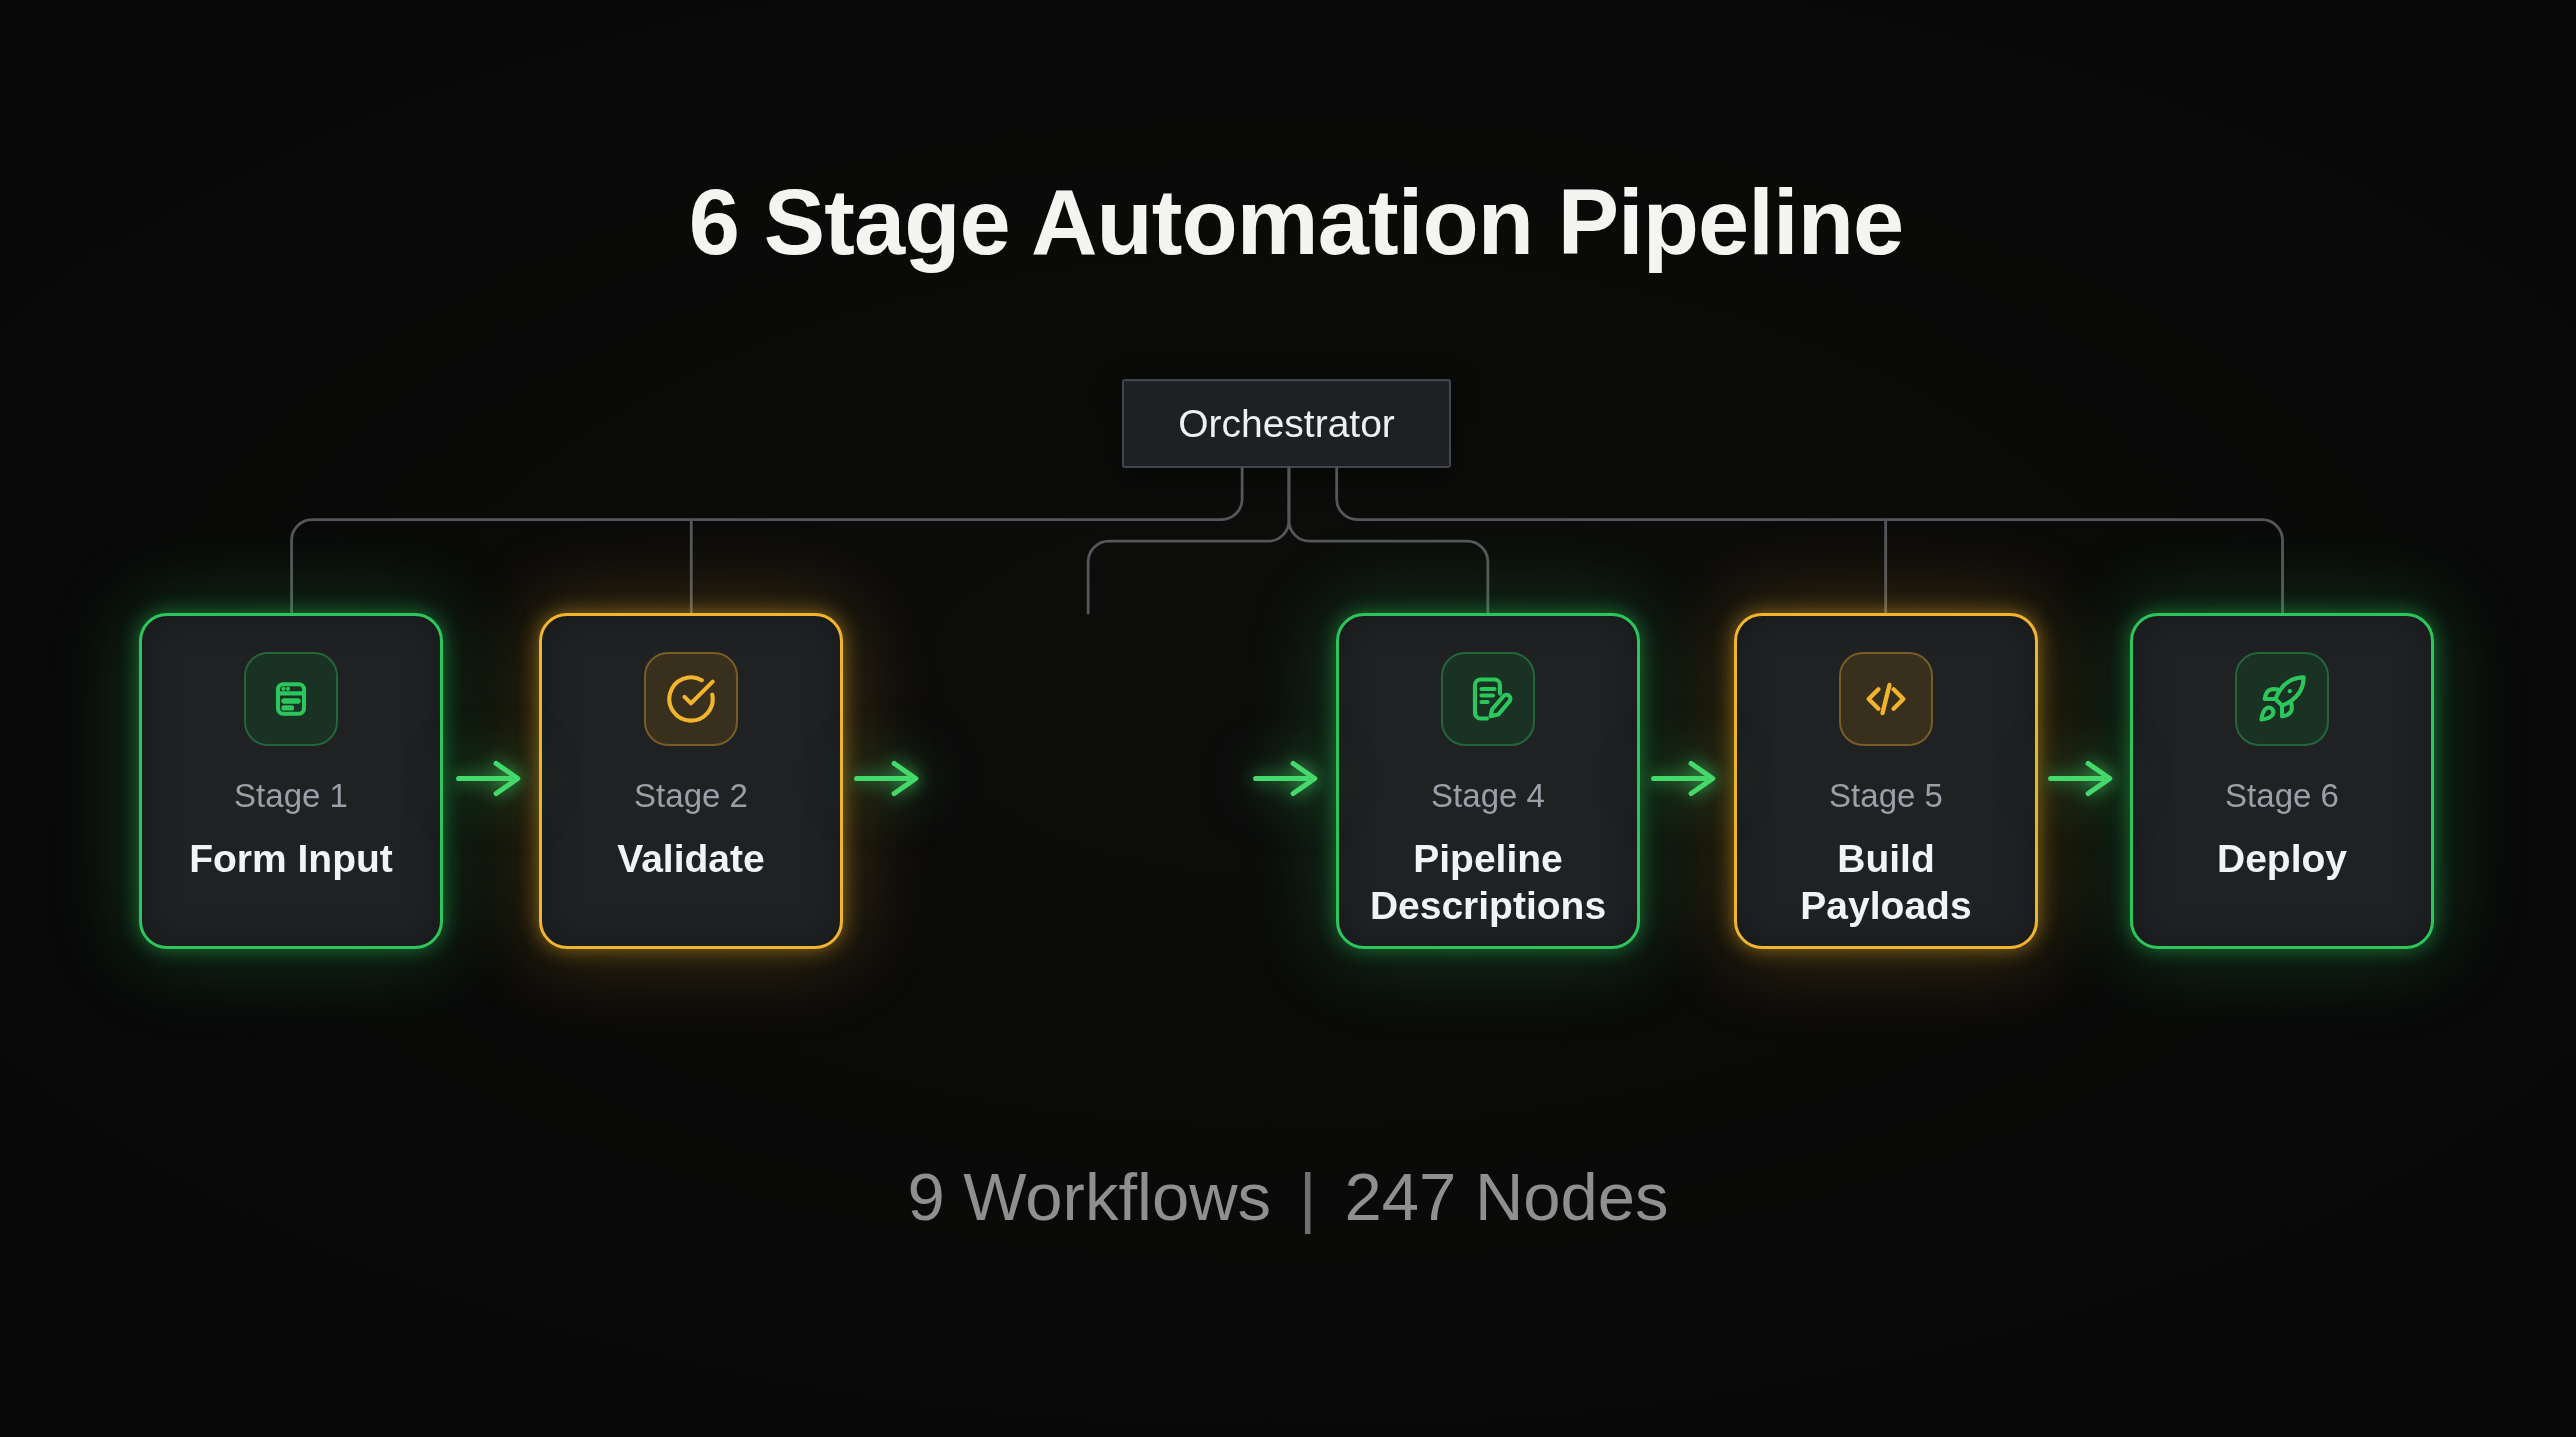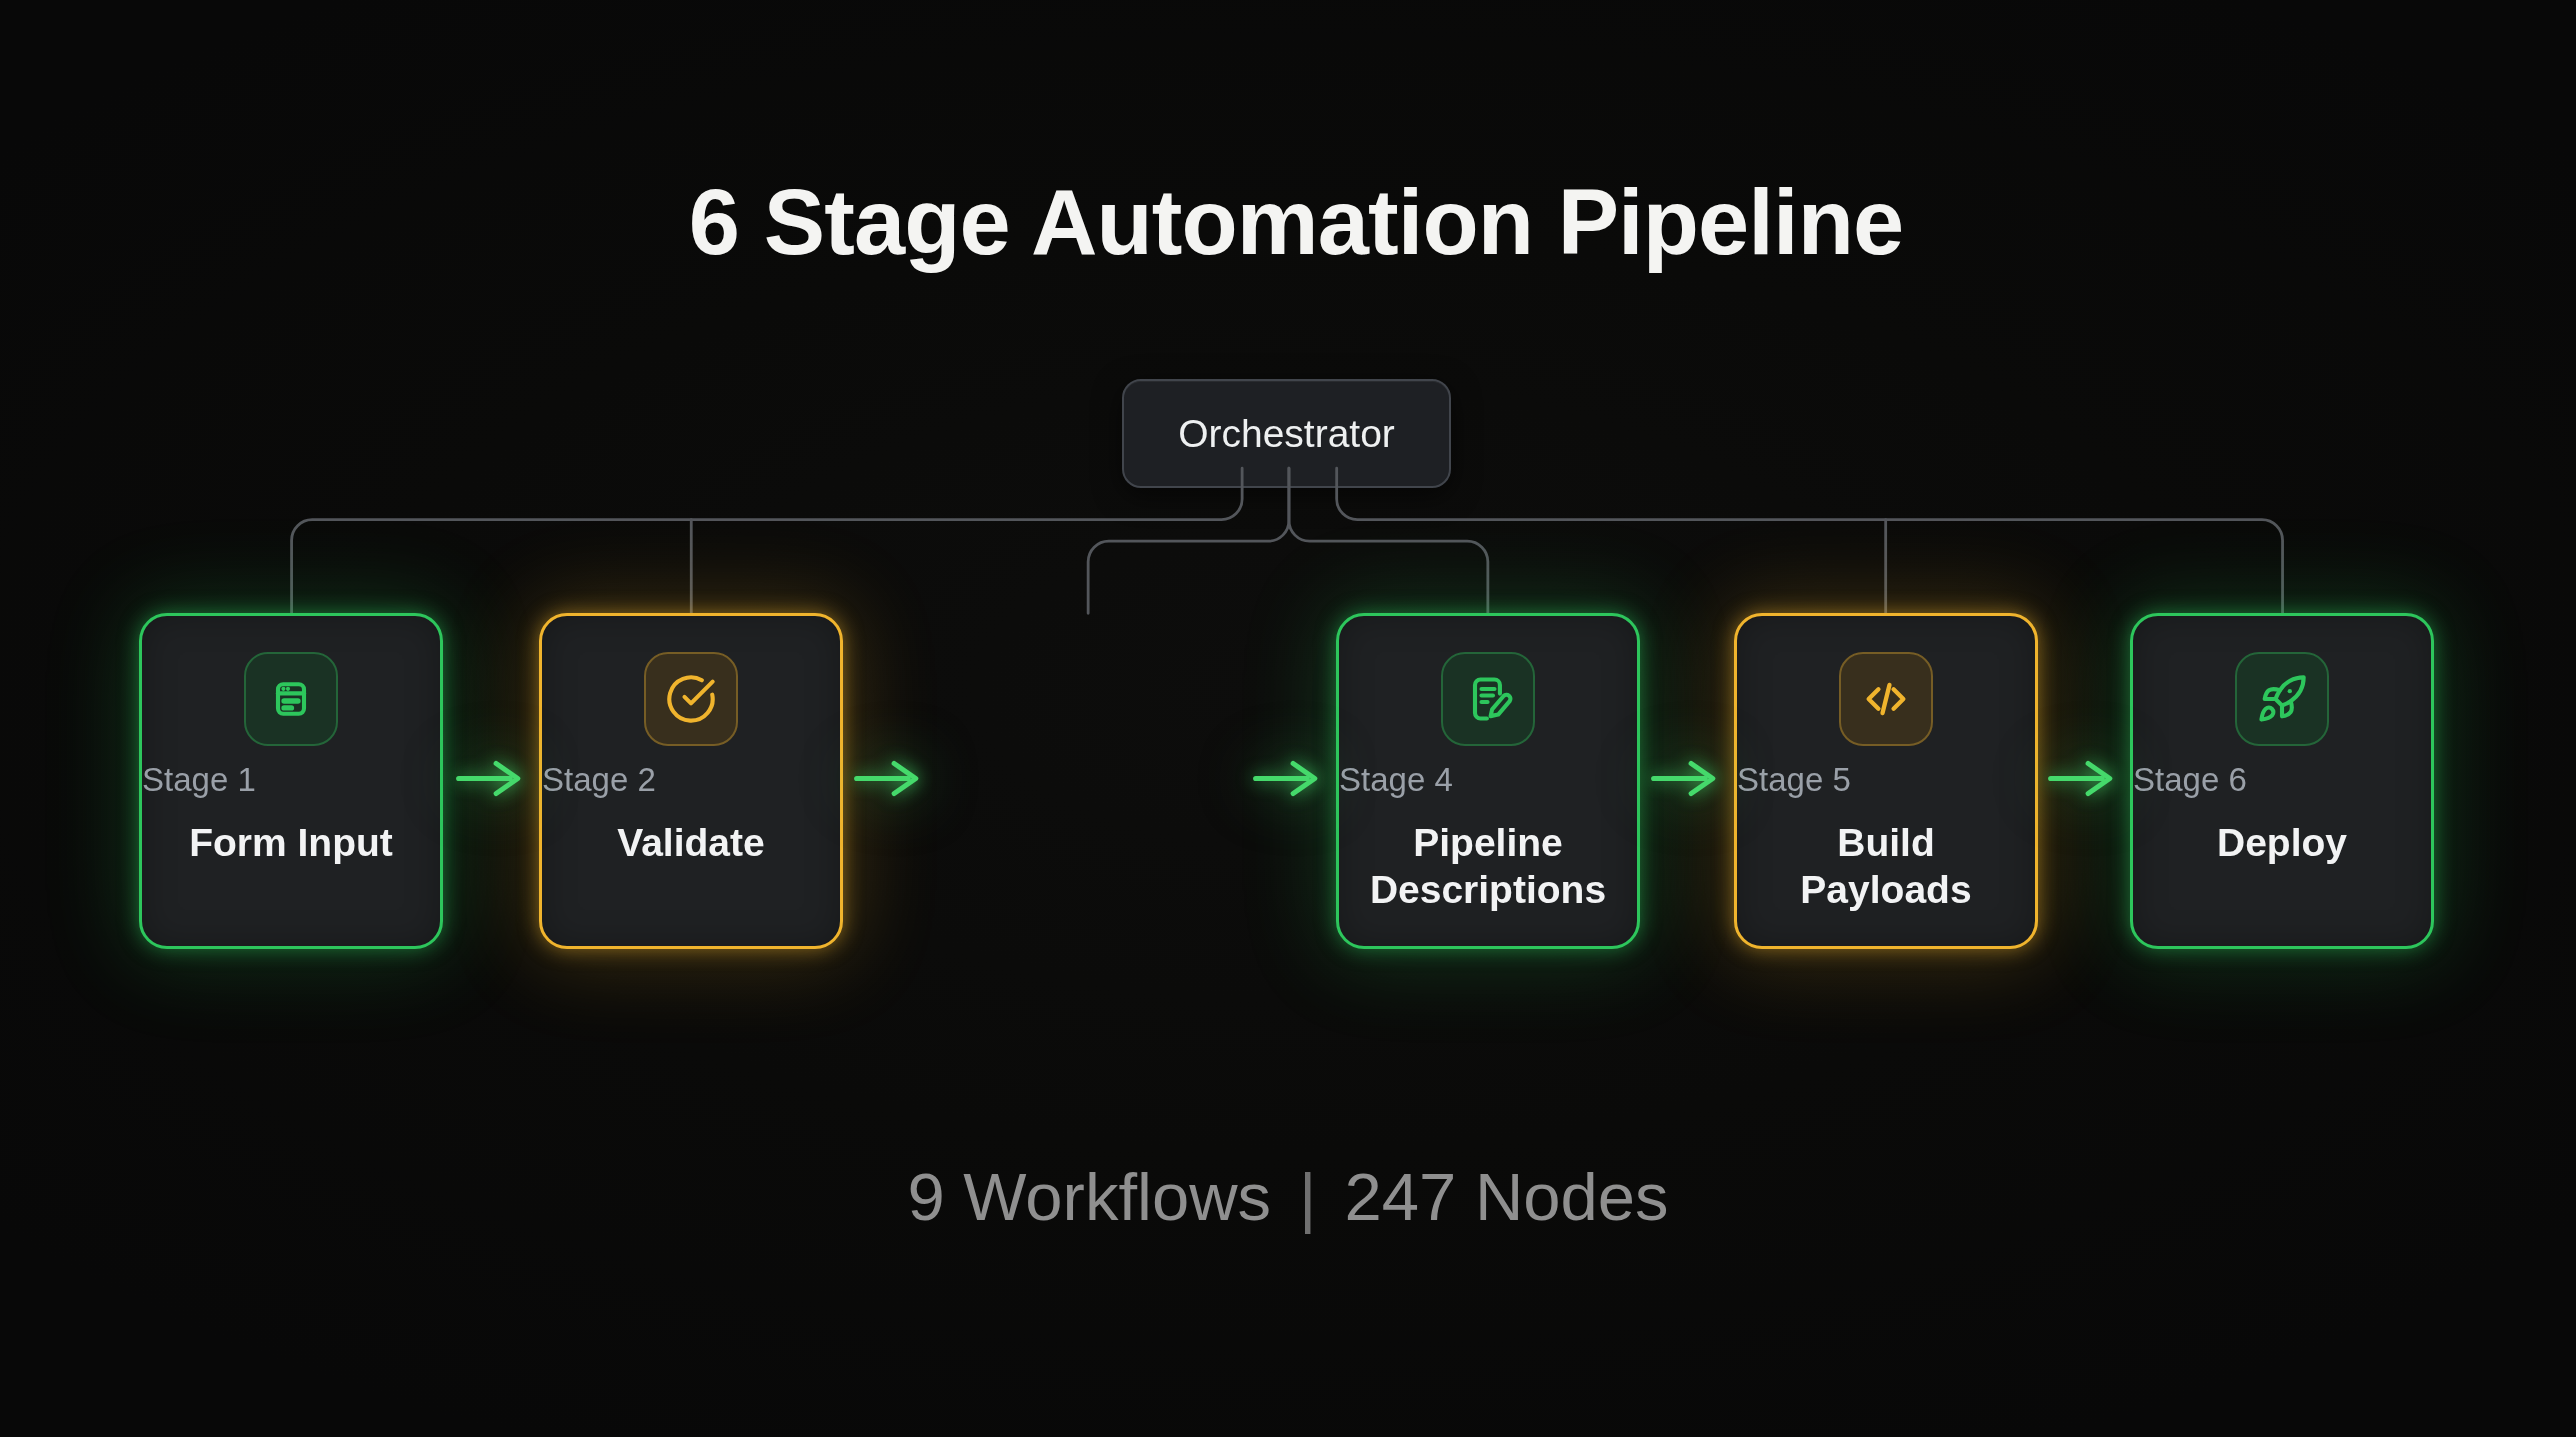--- a/index.html
+++ b/index.html
@@ -7,22 +7,22 @@
     position:relative;width:2576px;height:1438px;overflow:hidden;
     background:radial-gradient(ellipse 1685px 842px at 50% 48%, #0d0d0c 0%, #0a0a09 55%, #080808 100%);
     font-family:"Liberation Sans", sans-serif;
   }
   .page-title{
     position:absolute;left:0;top:161px;width:100%;
     text-align:center;font-size:92px;font-weight:700;letter-spacing:-0.9px;
     color:var(--title,#f4f4f2);line-height:122px;padding-left:8px;
   }
   .orchestrator{
-    position:absolute;left:1122px;top:379px;width:329px;height:109px;
-    box-sizing:border-box;background:#1e2024;border:2.3px solid #41454c;border-radius:19px;
+    position:absolute;left:1122px;top:379px;width:329px;height:89px;
+    box-sizing:border-box;background:#1e2024;border:2.3px solid #41454c;border-radius:3px;
     display:flex;align-items:center;justify-content:center;
     color:#eef0f1;font-size:39px;font-weight:500;
     box-shadow:0 7.5px 28px rgba(0,0,0,.55), inset 0 0.9px 0 rgba(255,255,255,.05);
   }
   .connectors{position:absolute;left:0;top:0;pointer-events:none;}
   .conn{fill:none;stroke:var(--connector,#53565b);stroke-width:3;stroke-linecap:round;}
   .stage-node{
     position:absolute;top:613px;width:304px;height:336px;box-sizing:border-box;
     background:var(--box-fill,#1f2123);
     border:3.7px solid var(--accent,#2dc65c);border-radius:28px;
@@ -33,21 +33,21 @@
   .icon-badge{
     width:94px;height:94px;margin:36px auto 0;box-sizing:border-box;
     border-radius:24px;
     background:color-mix(in srgb, var(--accent) 15%, #17181a);
     border:2.3px solid color-mix(in srgb, var(--accent) 42%, #1d1e20);
     display:flex;align-items:center;justify-content:center;
     color:var(--accent,#2dc65c);
   }
   .icon-badge svg{width:52px;height:52px;display:block;}
   .stage-label{
-    margin-top:13px;text-align:left;
+    margin-top:29px;text-align:center;
     font-size:33px;color:var(--stage-label,#9aa0a8);line-height:41px;font-weight:400;
   }
   .stage-name{
     margin-top:19px;padding:0 9.4px;text-align:center;
     font-size:39px;font-weight:700;color:var(--stage-name,#f2f3f4);line-height:47px;
   }
   .flow-arrow{
     position:absolute;top:756px;width:79px;height:45px;
     color:var(--arrow,#45d96b);
     filter:drop-shadow(0 0 8.4px color-mix(in srgb, var(--arrow,#45d96b) 85%, transparent))

